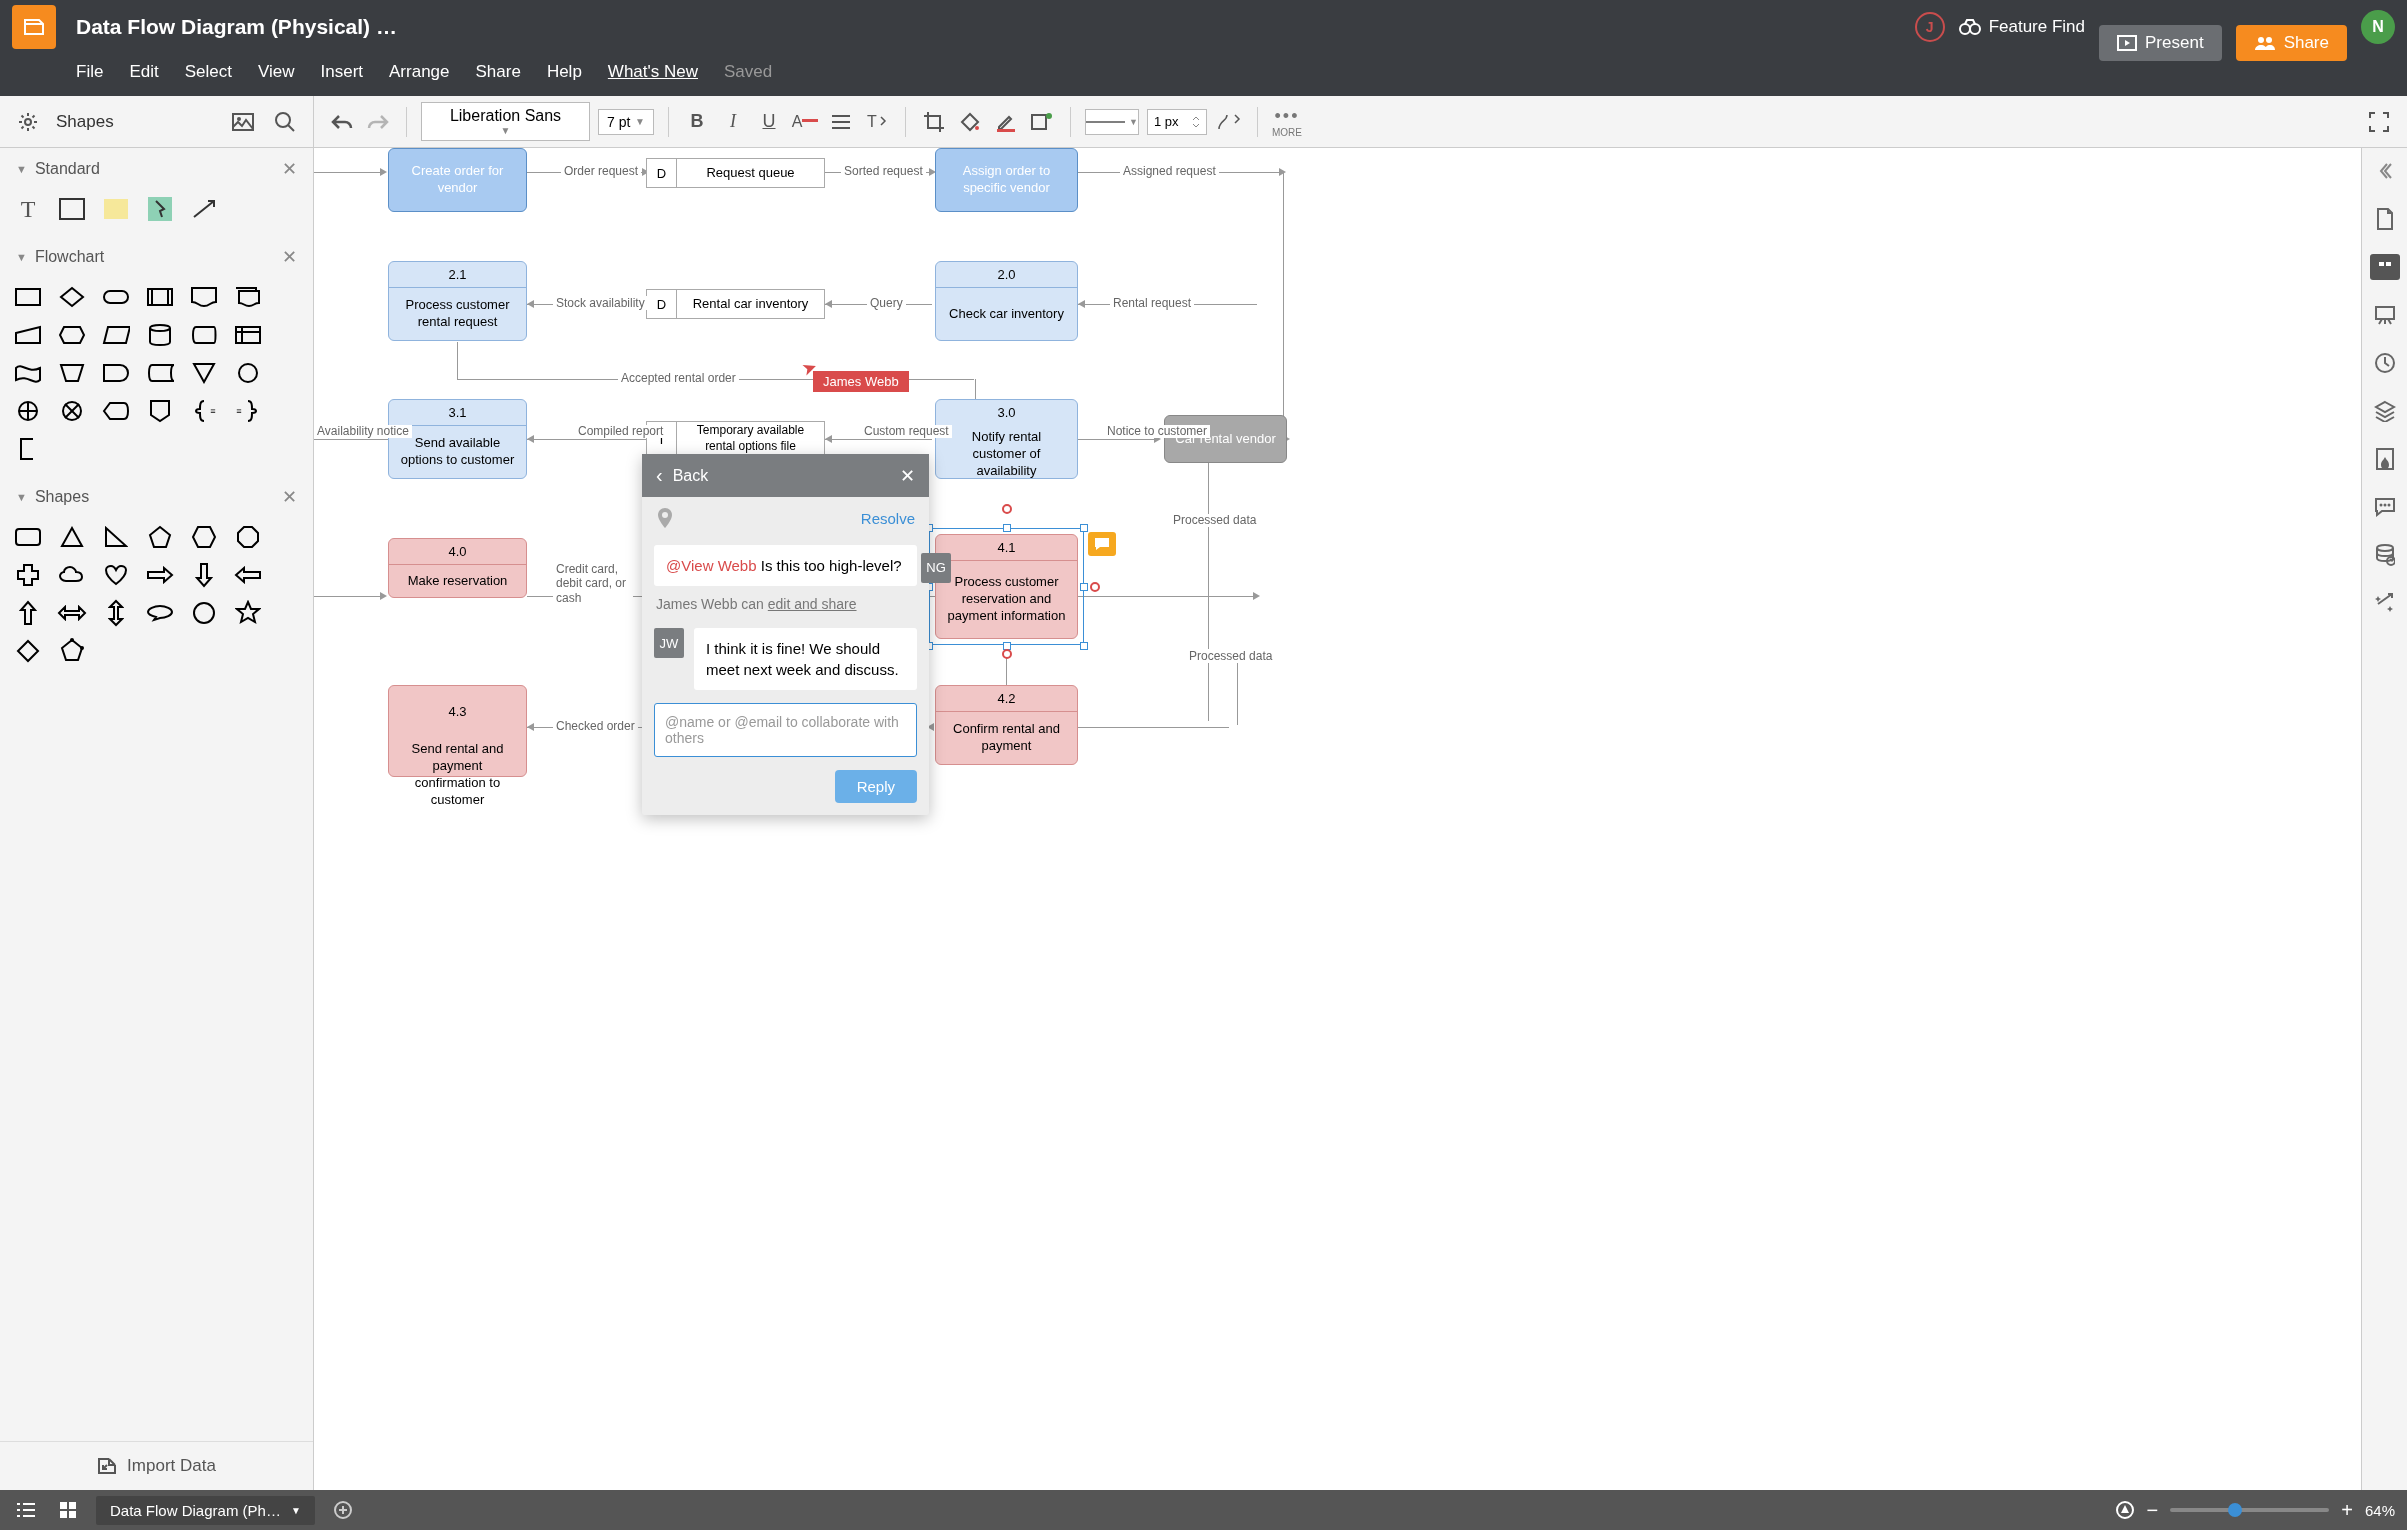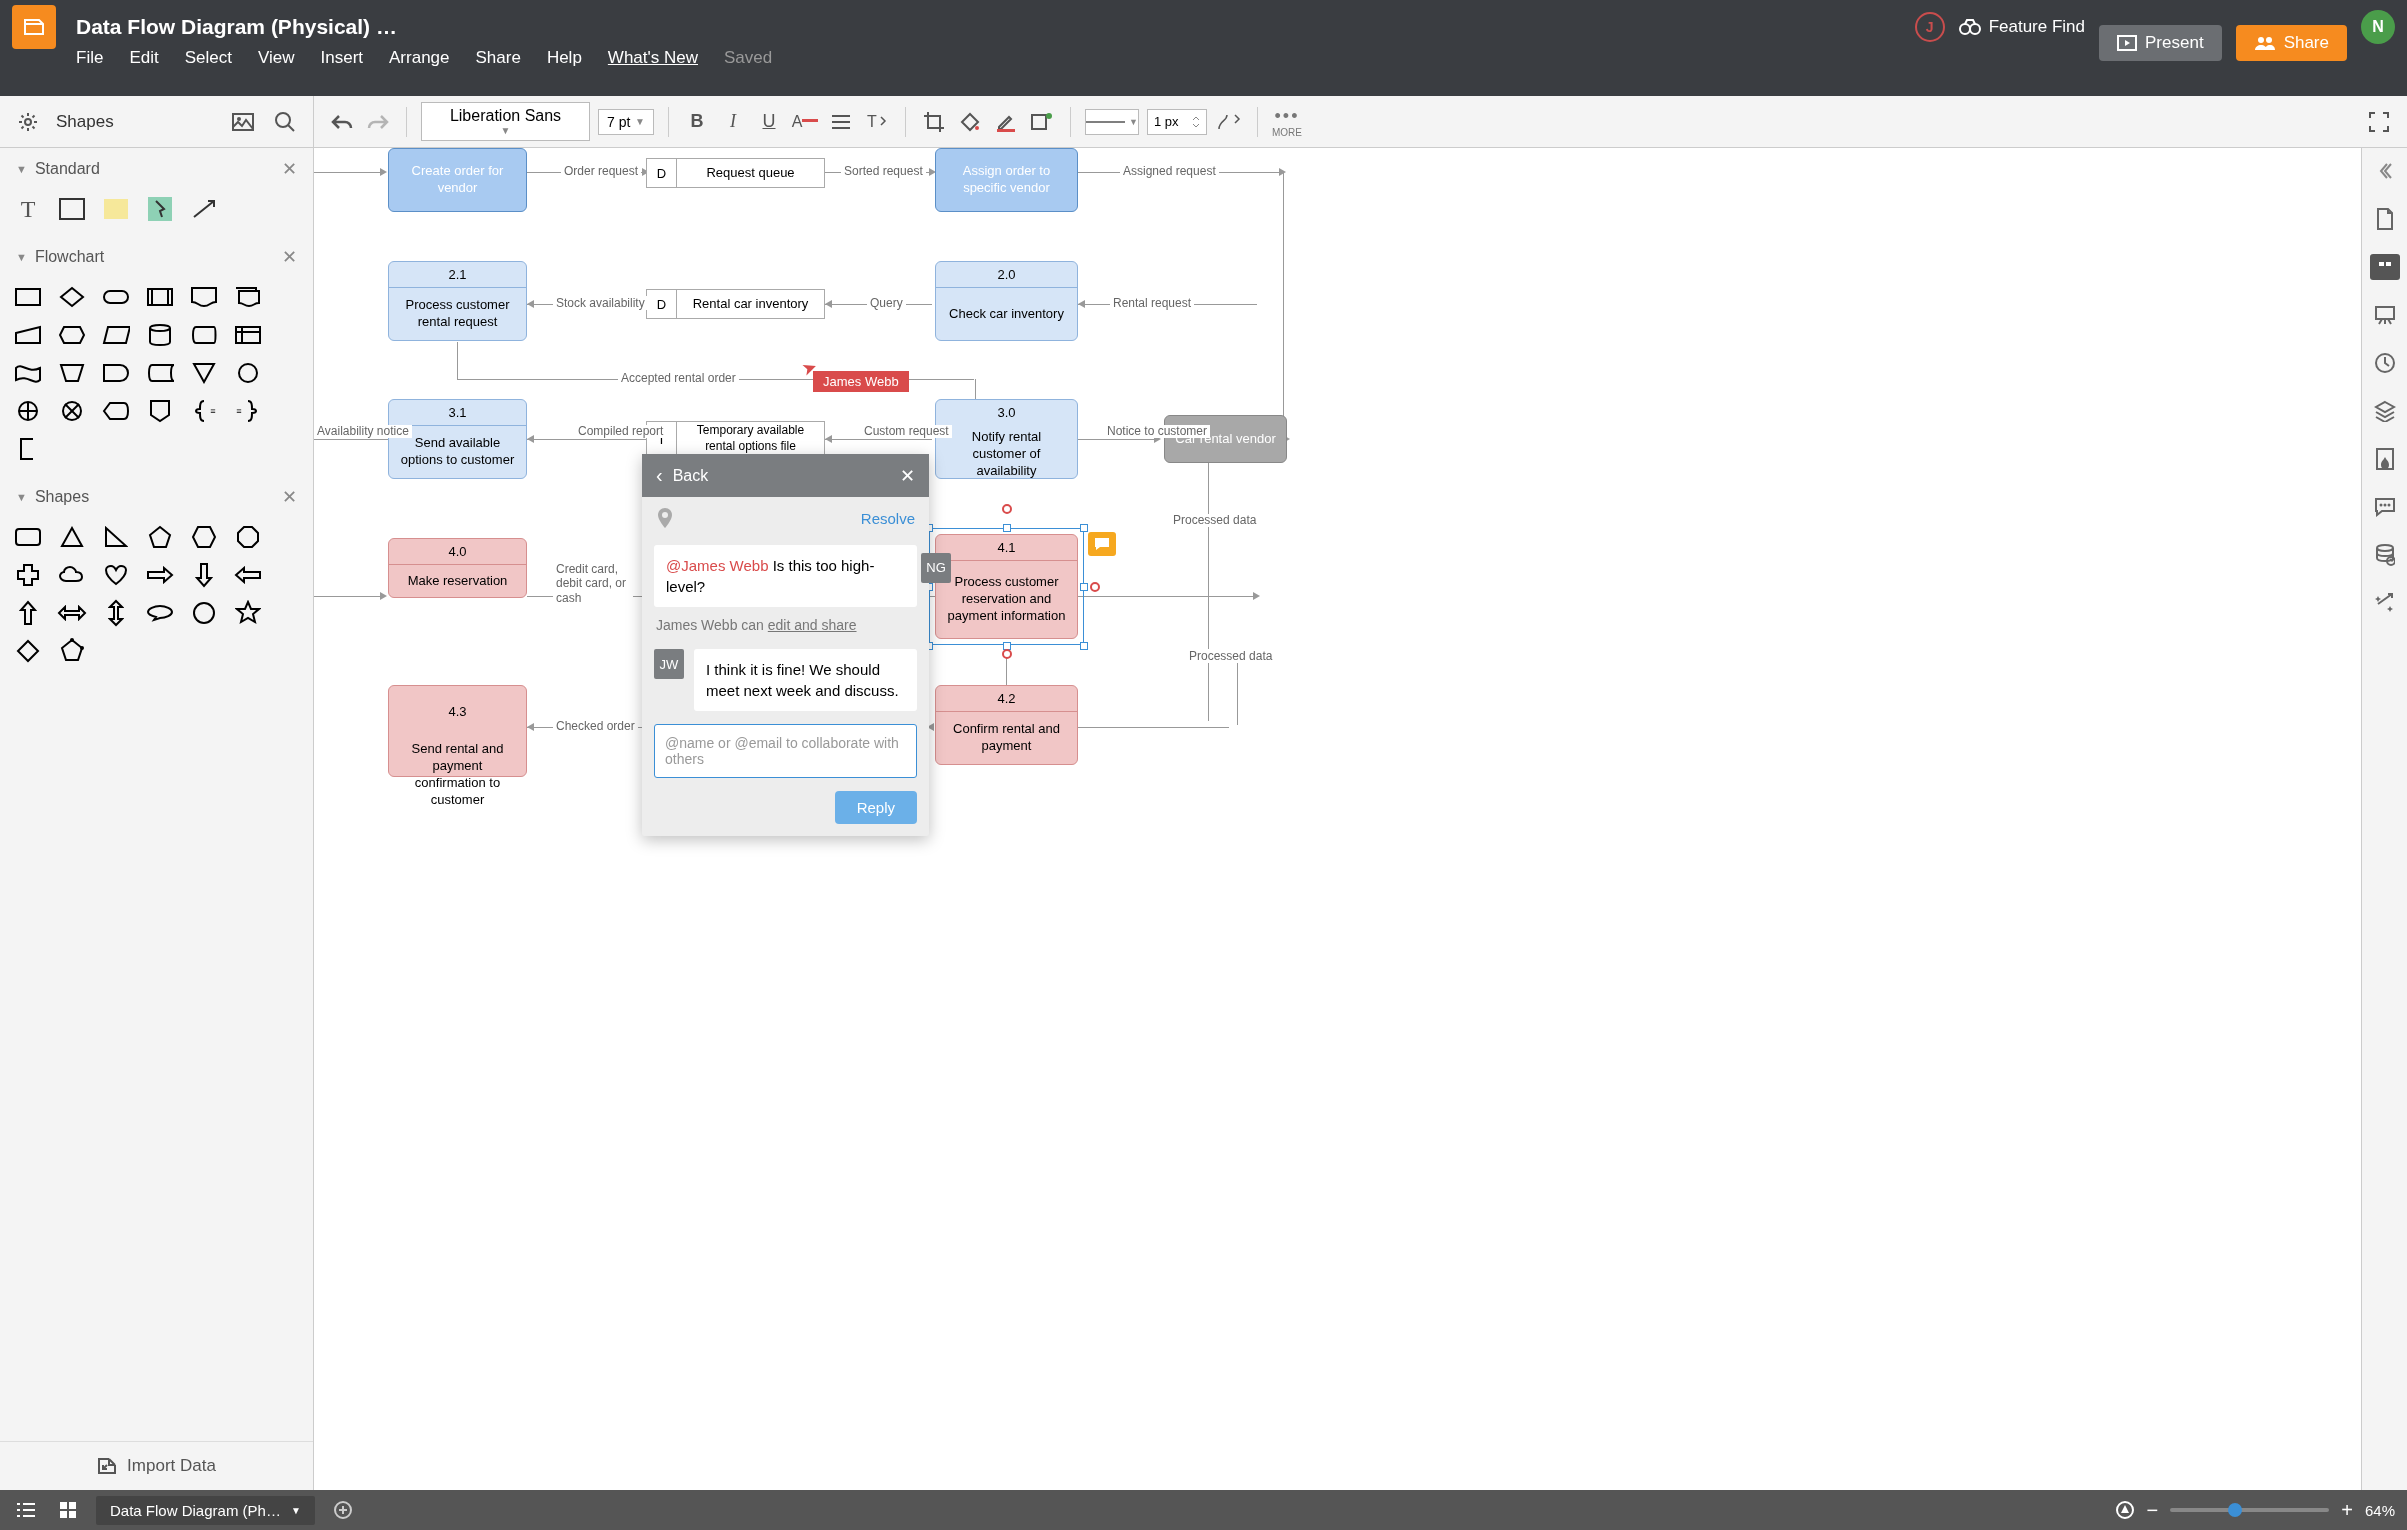--- a/index.html
+++ b/index.html
@@ -1,21 +1,21 @@
 <!DOCTYPE html>
 <html><head>
 <meta charset="utf-8">
 <style>
 * { box-sizing: border-box; margin: 0; padding: 0; }
 body { font-family: -apple-system, BlinkMacSystemFont, "Segoe UI", Arial, sans-serif; overflow: hidden; background: #fff; }
 
 
 .header { background: #3a3d41; color: #fff; display: flex; align-items: center; padding: 0 12px; height: 96px; flex-direction: column; }
 .header-top { display: flex; align-items: center; width: 100%; height: 48px; padding-top: 6px; }
-.header-bottom { display: flex; align-items: flex-start; width: 100%; height: 48px; }
+.header-bottom { display: flex; align-items: center; width: 100%; height: 48px; }
 .logo-box { width: 44px; height: 44px; background: #f68b1f; border-radius: 4px; display: flex; align-items: center; justify-content: center; margin-right: 20px; }
 .doc-title { font-size: 21px; font-weight: 600; }
 .header-right { margin-left: auto; display: flex; align-items: center; gap: 14px; }
 .avatar-circle { width: 30px; height: 30px; border-radius: 50%; display: flex; align-items: center; justify-content: center; font-weight: 600; font-size: 14px; }
 .avatar-j { border: 2px solid #c94d4d; color: #c94d4d; }
 .avatar-n { background: #4a9d4a; color: #fff; width: 34px; height: 34px; font-size: 16px; }
 .feature-find { display: flex; align-items: center; gap: 8px; font-size: 17px; }
 .btn { padding: 8px 18px; border-radius: 4px; display: flex; align-items: center; gap: 8px; font-size: 17px; font-weight: 500; cursor: pointer; border: none; margin-top: 32px; }
 .btn-present { background: #6b6e72; color: #fff; }
 .btn-share { background: #f68b1f; color: #fff; }
@@ -735,21 +735,21 @@
         <span style="margin-left:auto;cursor:pointer;font-size:18px">✕</span>
       </div>
       <div class="comment-actions">
         <svg width="18" height="22" viewBox="0 0 18 22">
             <path d="M9 1c4 0 7 3 7 7 0 5-7 13-7 13S2 13 2 8c0-4 3-7 7-7z" fill="#aaa"></path>
             <circle cx="9" cy="8" r="3" fill="#ededed"></circle>
           </svg>
         <span class="comment-resolve">Resolve</span>
       </div>
       <div class="comment-msg">
-        <span style="color:#d94b4b">@James Webb</span><span> Is this too high-level?</span>
+        <span style="color:#d94b4b">@View Webb</span><span> Is this too high-level?</span>
         <div class="comment-avatar">NG</div>
       </div>
       <div class="comment-share">
         <span>James Webb can </span><u>edit and share</u>
       </div>
       <div style="display:flex;align-items:flex-start;margin:6px 12px;gap:10px">
         <div style="width:30px;height:30px;background:#7a7d80;color:#fff;display:flex;align-items:center;justify-content:center;font-size:13px;border-radius:2px;flex-shrink:0">JW</div>
         <div style="background:#fff;padding:10px 12px;border-radius:3px;font-size:15px;line-height:1.4;flex:1">I think it is fine! We should meet next week and discuss.</div>
       </div>
       <div class="comment-input"><span style="color:#999">@name or @email to collaborate with others</span></div>

